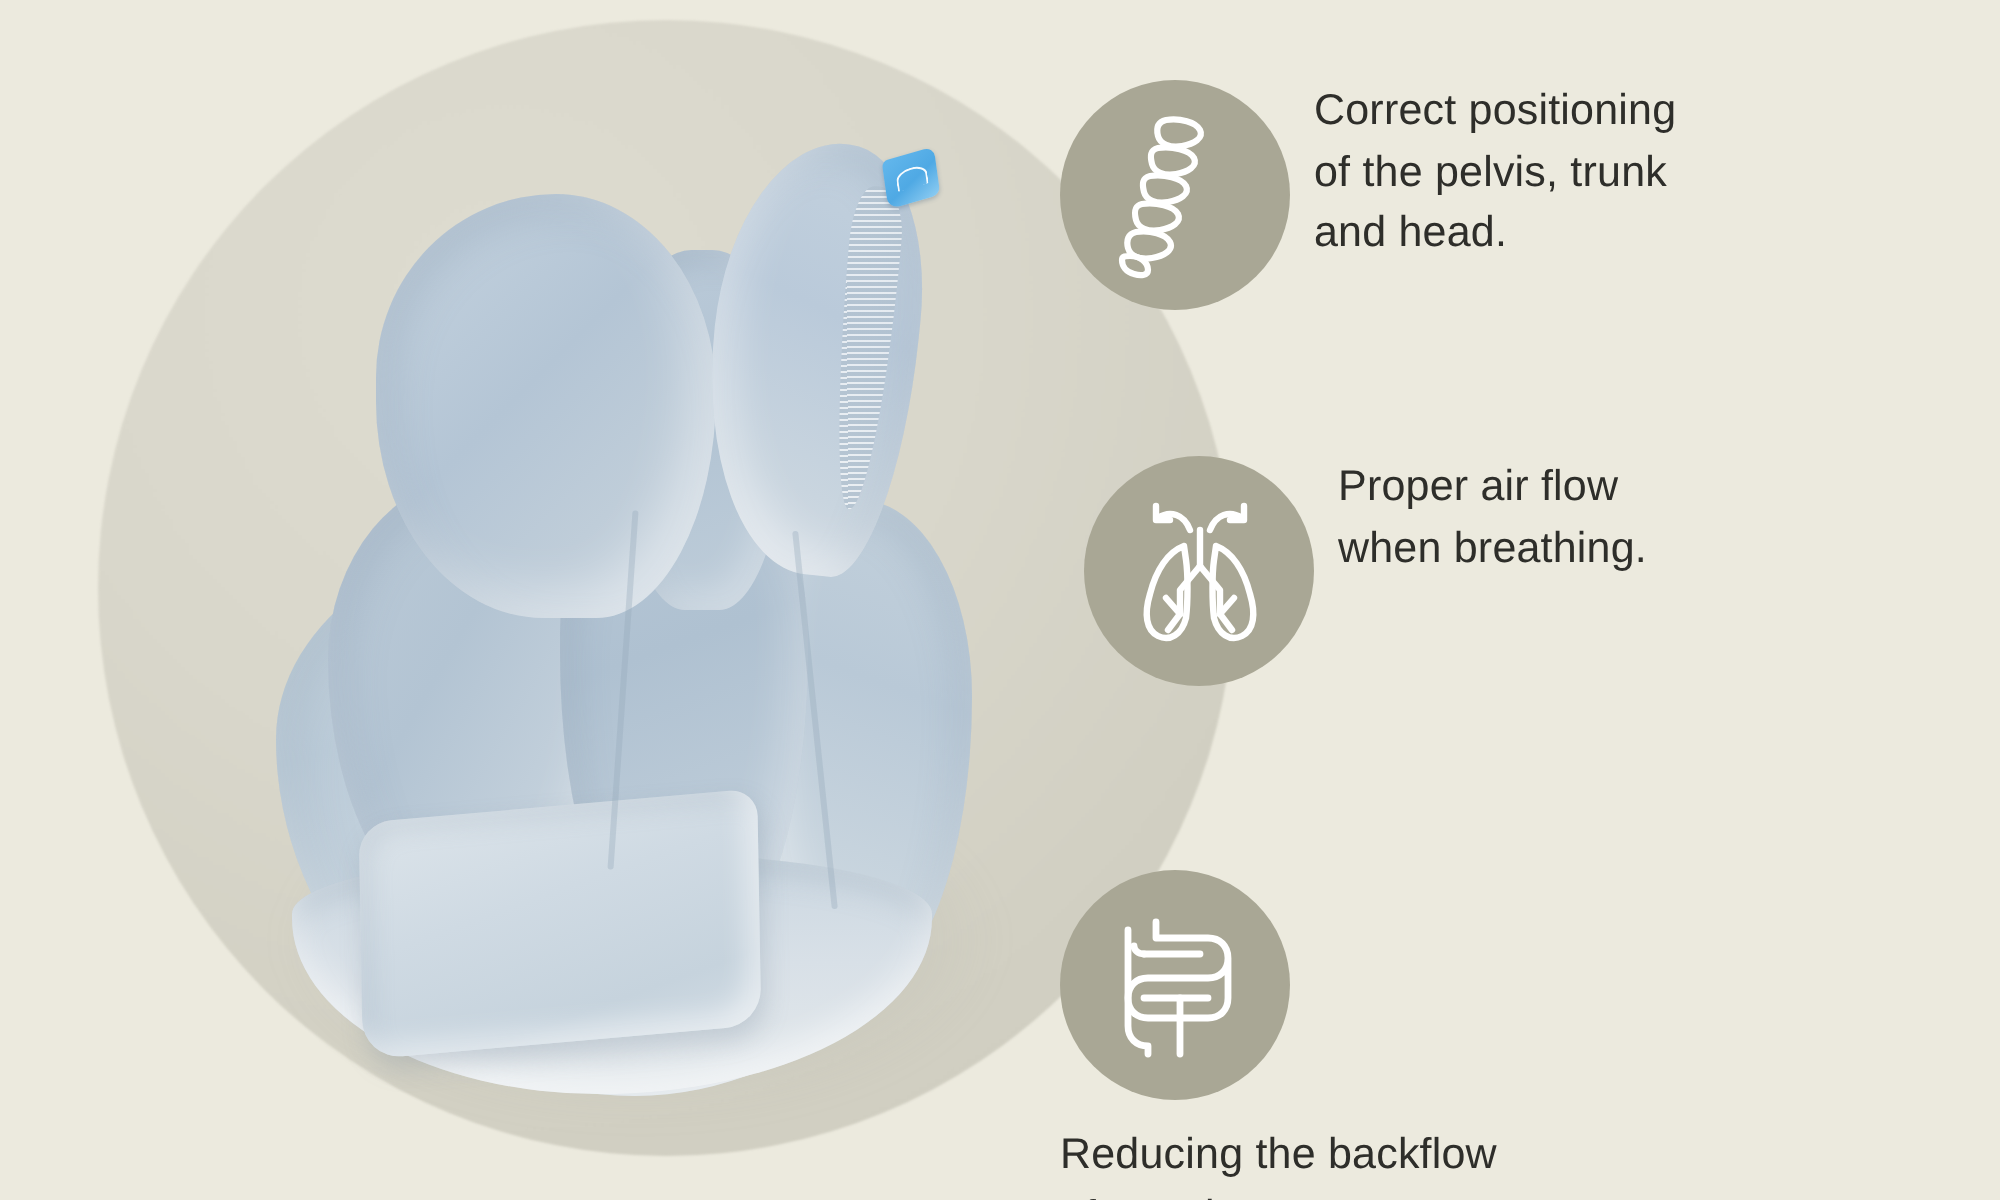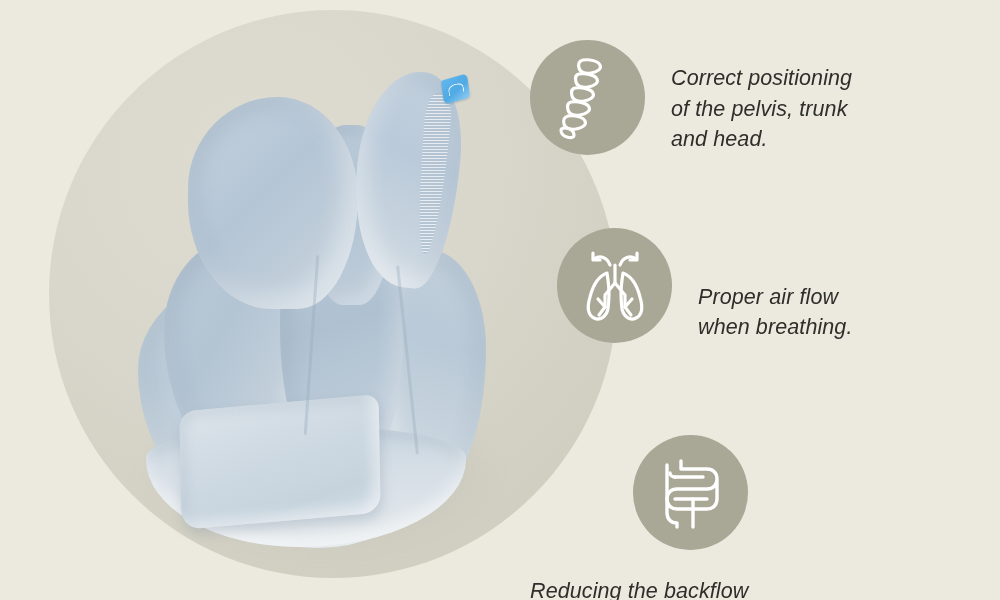--- a/index.html
+++ b/index.html
@@ -235,26 +235,25 @@
   .seam {
     position: absolute;
     background: rgba(150,168,186,0.35);
     border-radius: 2px;
   }
 
   
   .feature {
     position: absolute;
     display: flex;
-    align-items: flex-end;
-    gap: 26px;
-    font-style: italic;
+    align-items: flex-start;
+    gap: 12px;
   }
   #feature-0 { left: 530px; top: 40px; }
-  #feature-1 { left: 557px; top: 228px; }
+  #feature-1 { left: 542px; top: 228px; }
   #feature-2 { left: 530px; top: 435px; flex-direction: column; }
 
   .badge {
     position: relative;
     flex: 0 0 auto;
     width: 115px;
     height: 115px;
     border-radius: 50%;
     background: #A9A795;
     display: flex;

